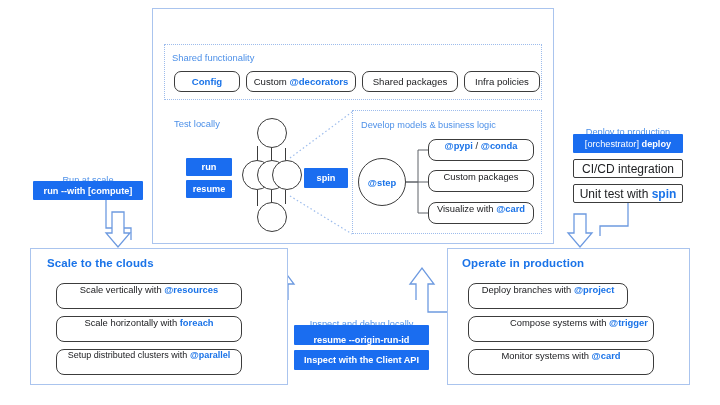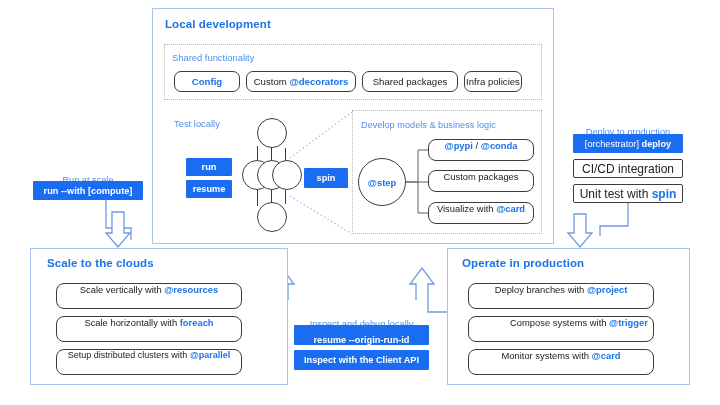--- a/index.html
+++ b/index.html
@@ -131,37 +131,36 @@
 
     <path d="M276,300 L276,284 L270,284 L282,268 L294,284 L288,284 L288,300" stroke="#6d9ae0" stroke-width="1.3" fill="#ffffff"></path>
     <path d="M276,300 L276,310 L258,310 L258,300" stroke="#6d9ae0" stroke-width="1.3" fill="none"></path>
 
     <path d="M416,300 L416,284 L410,284 L422,268 L434,284 L428,284 L428,300" stroke="#6d9ae0" stroke-width="1.3" fill="#ffffff"></path>
     <path d="M428,300 L428,312 L448,312 L448,300" stroke="#6d9ae0" stroke-width="1.3" fill="none"></path>
   </svg>
 
   <div class="panel" style="left:152px;top:8px;width:402px;height:236px;">
   </div>
-  <div class="panel-title" style="left:165px;top:18px;">Local development</div>
 
   <div class="dotted" style="left:164px;top:44px;width:378px;height:56px;"></div>
   <div class="sub-title" style="left:172px;top:52px;">Shared functionality</div>
 
   <div class="pill" style="left:174px;top:71px;width:66px;height:21px;">
     <span class="acc">Config</span>
   </div>
   <div class="pill" style="left:246px;top:71px;width:110px;height:21px;">
     <span>
       <span>Custom </span><span class="acc">@decorators</span>
     </span>
   </div>
   <div class="pill" style="left:362px;top:71px;width:96px;height:21px;">
     <span>Shared packages</span>
   </div>
-  <div class="pill" style="left:464px;top:71px;width:58px;height:21px;">
+  <div class="pill" style="left:464px;top:71px;width:76px;height:21px;">
     <span>Infra policies</span>
   </div>
 
   <div class="sub-title" style="left:174px;top:118px;">Test locally</div>
 
   <div class="bluebtn" style="left:186px;top:158px;width:46px;height:18px;">
     <span>run</span>
   </div>
   <div class="bluebtn" style="left:186px;top:180px;width:46px;height:18px;">
     <span>resume</span>
@@ -262,21 +261,21 @@
   <div class="bluebtn" style="left:294px;top:325px;width:135px;height:20px;align-items:flex-end;">
     <span>resume --origin-run-id</span>
   </div>
   <div class="bluebtn" style="left:294px;top:350px;width:135px;height:20px;">
     <span>Inspect with the Client API</span>
   </div>
 
   <div class="panel" style="left:447px;top:248px;width:243px;height:137px;"></div>
   <div class="panel-title" style="left:462px;top:257px;text-align:right;">Operate in production</div>
 
-  <div class="rowbox" style="left:468px;top:283px;width:186px;height:26px;">
+  <div class="rowbox" style="left:468px;top:283px;width:160px;height:26px;">
     <span>
       <span>Deploy branches with </span><span class="acc">@project</span>
     </span>
   </div>
   <div class="rowbox" style="left:468px;top:316px;width:186px;height:26px;padding-left:36px;">
     <span>
       <span>Compose systems with </span><span class="acc">@trigger</span>
     </span>
   </div>
   <div class="rowbox" style="left:468px;top:349px;width:186px;height:26px;">

